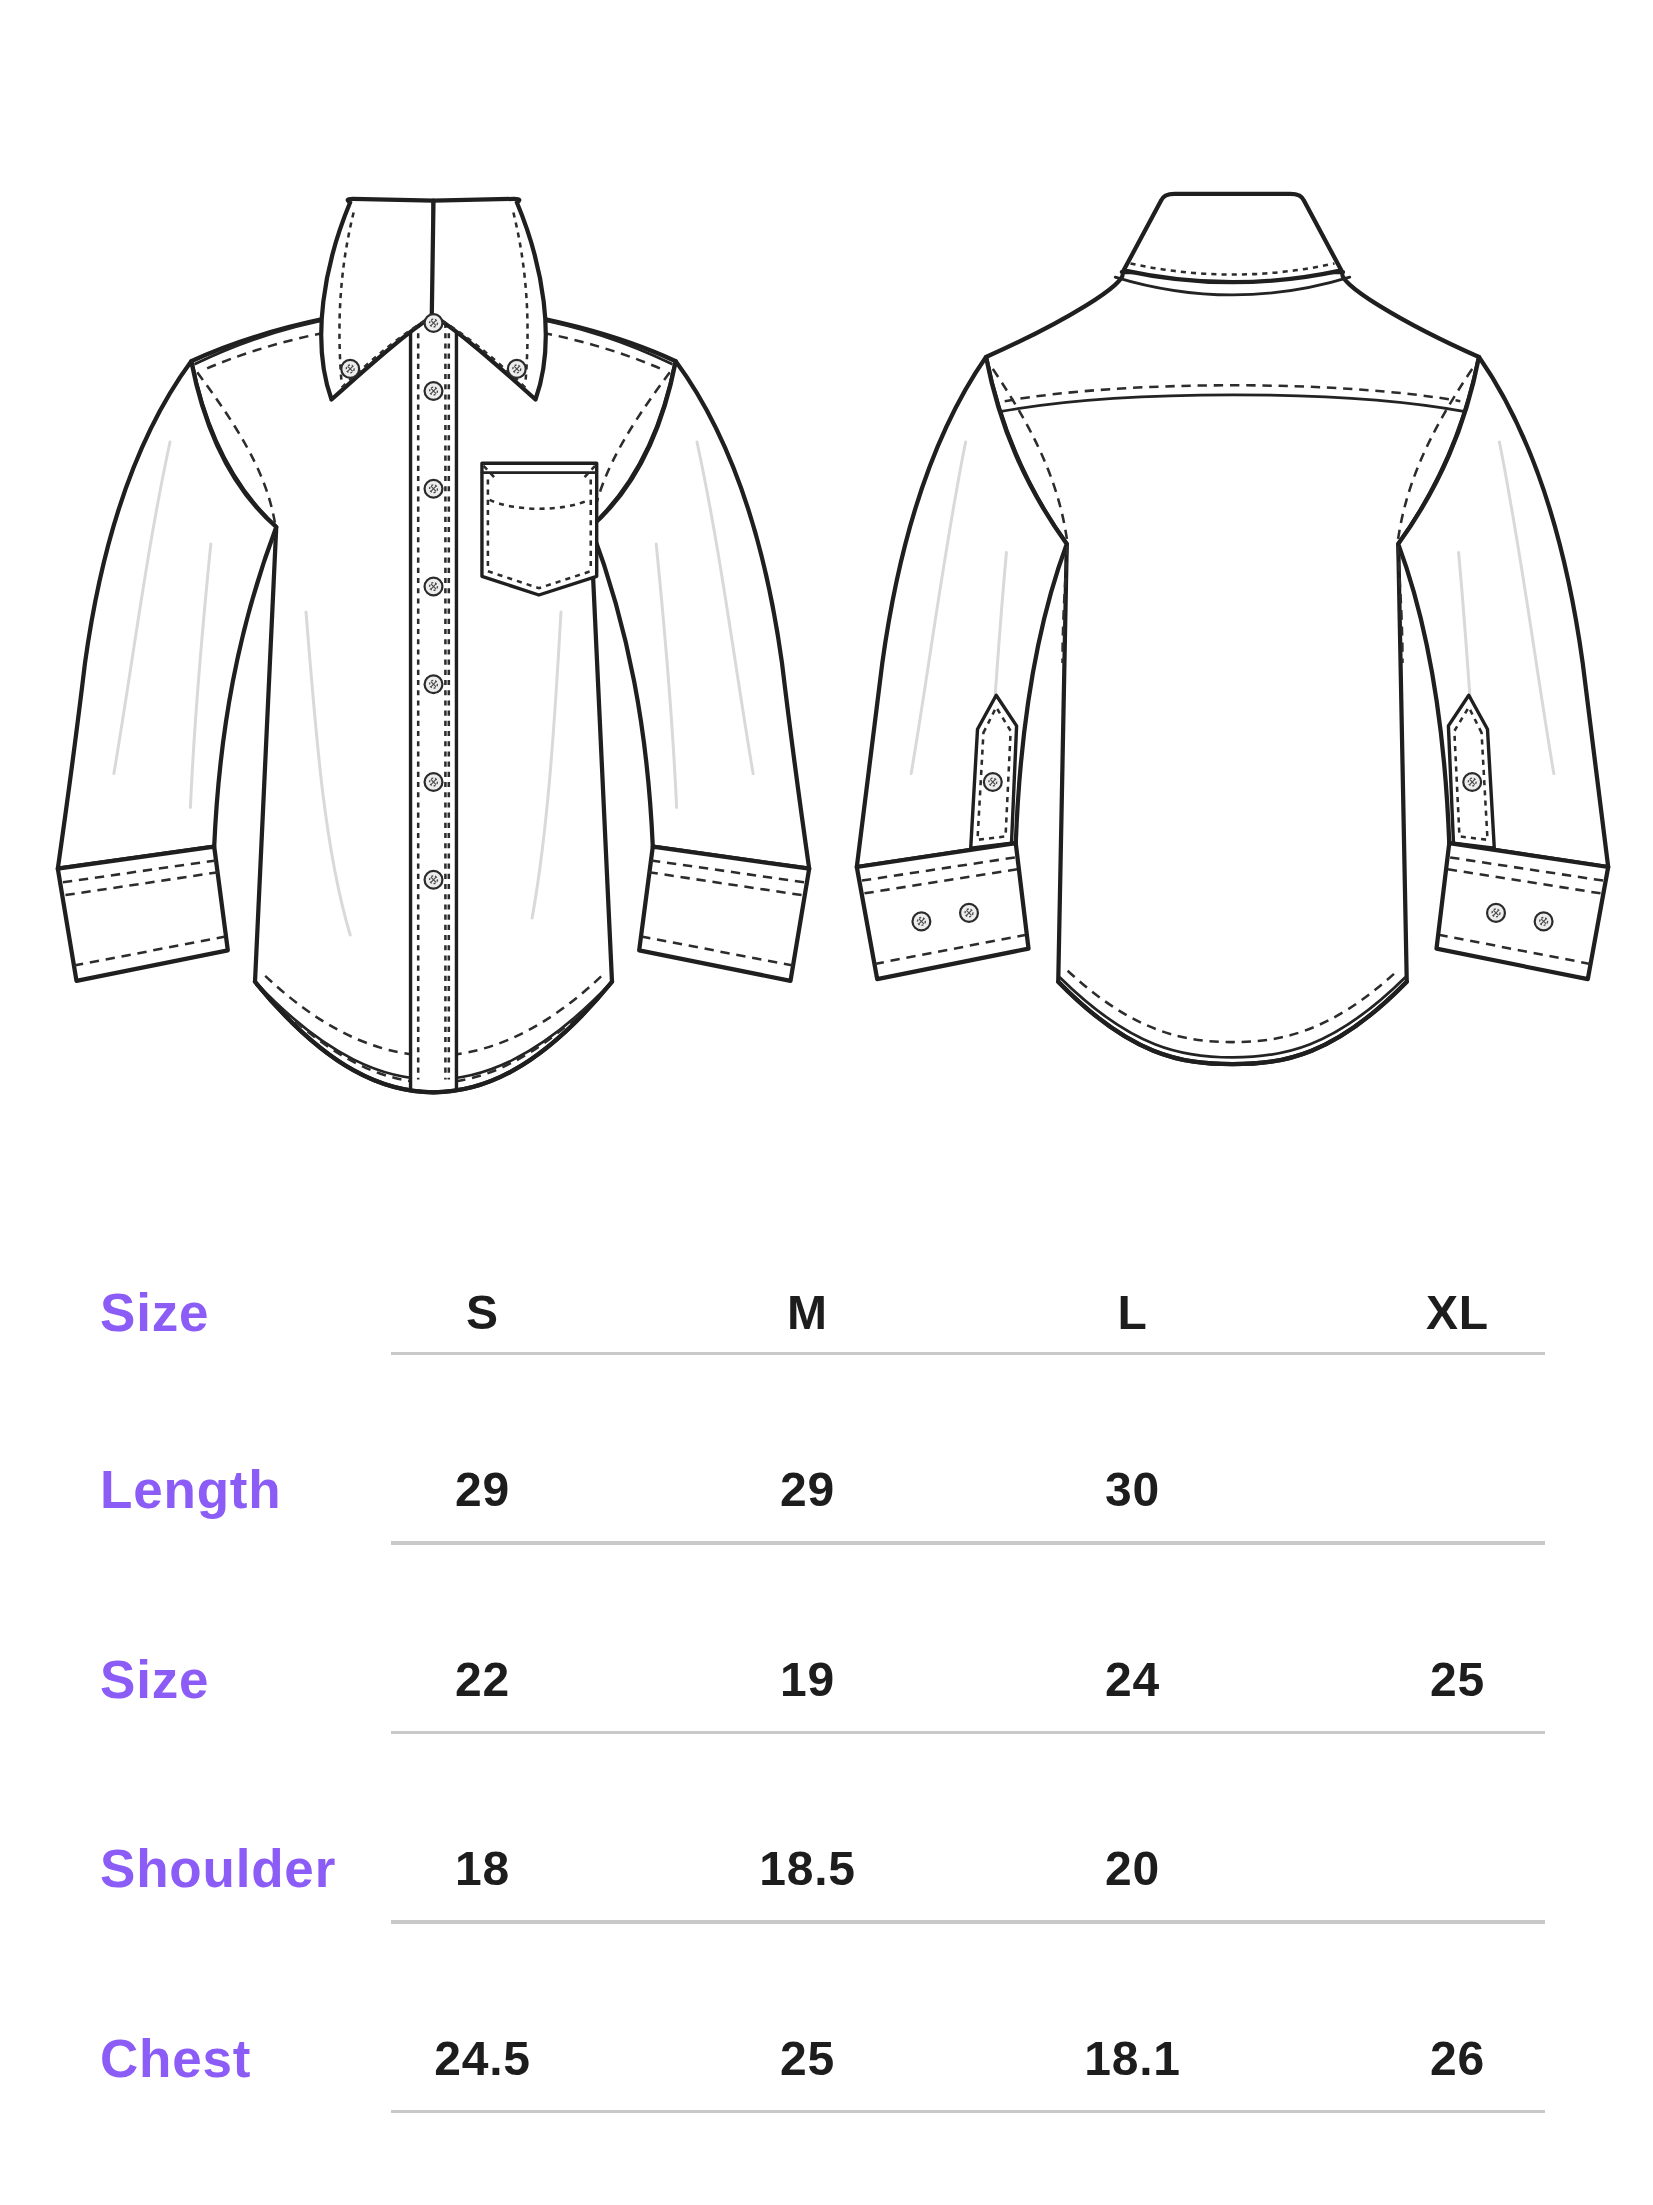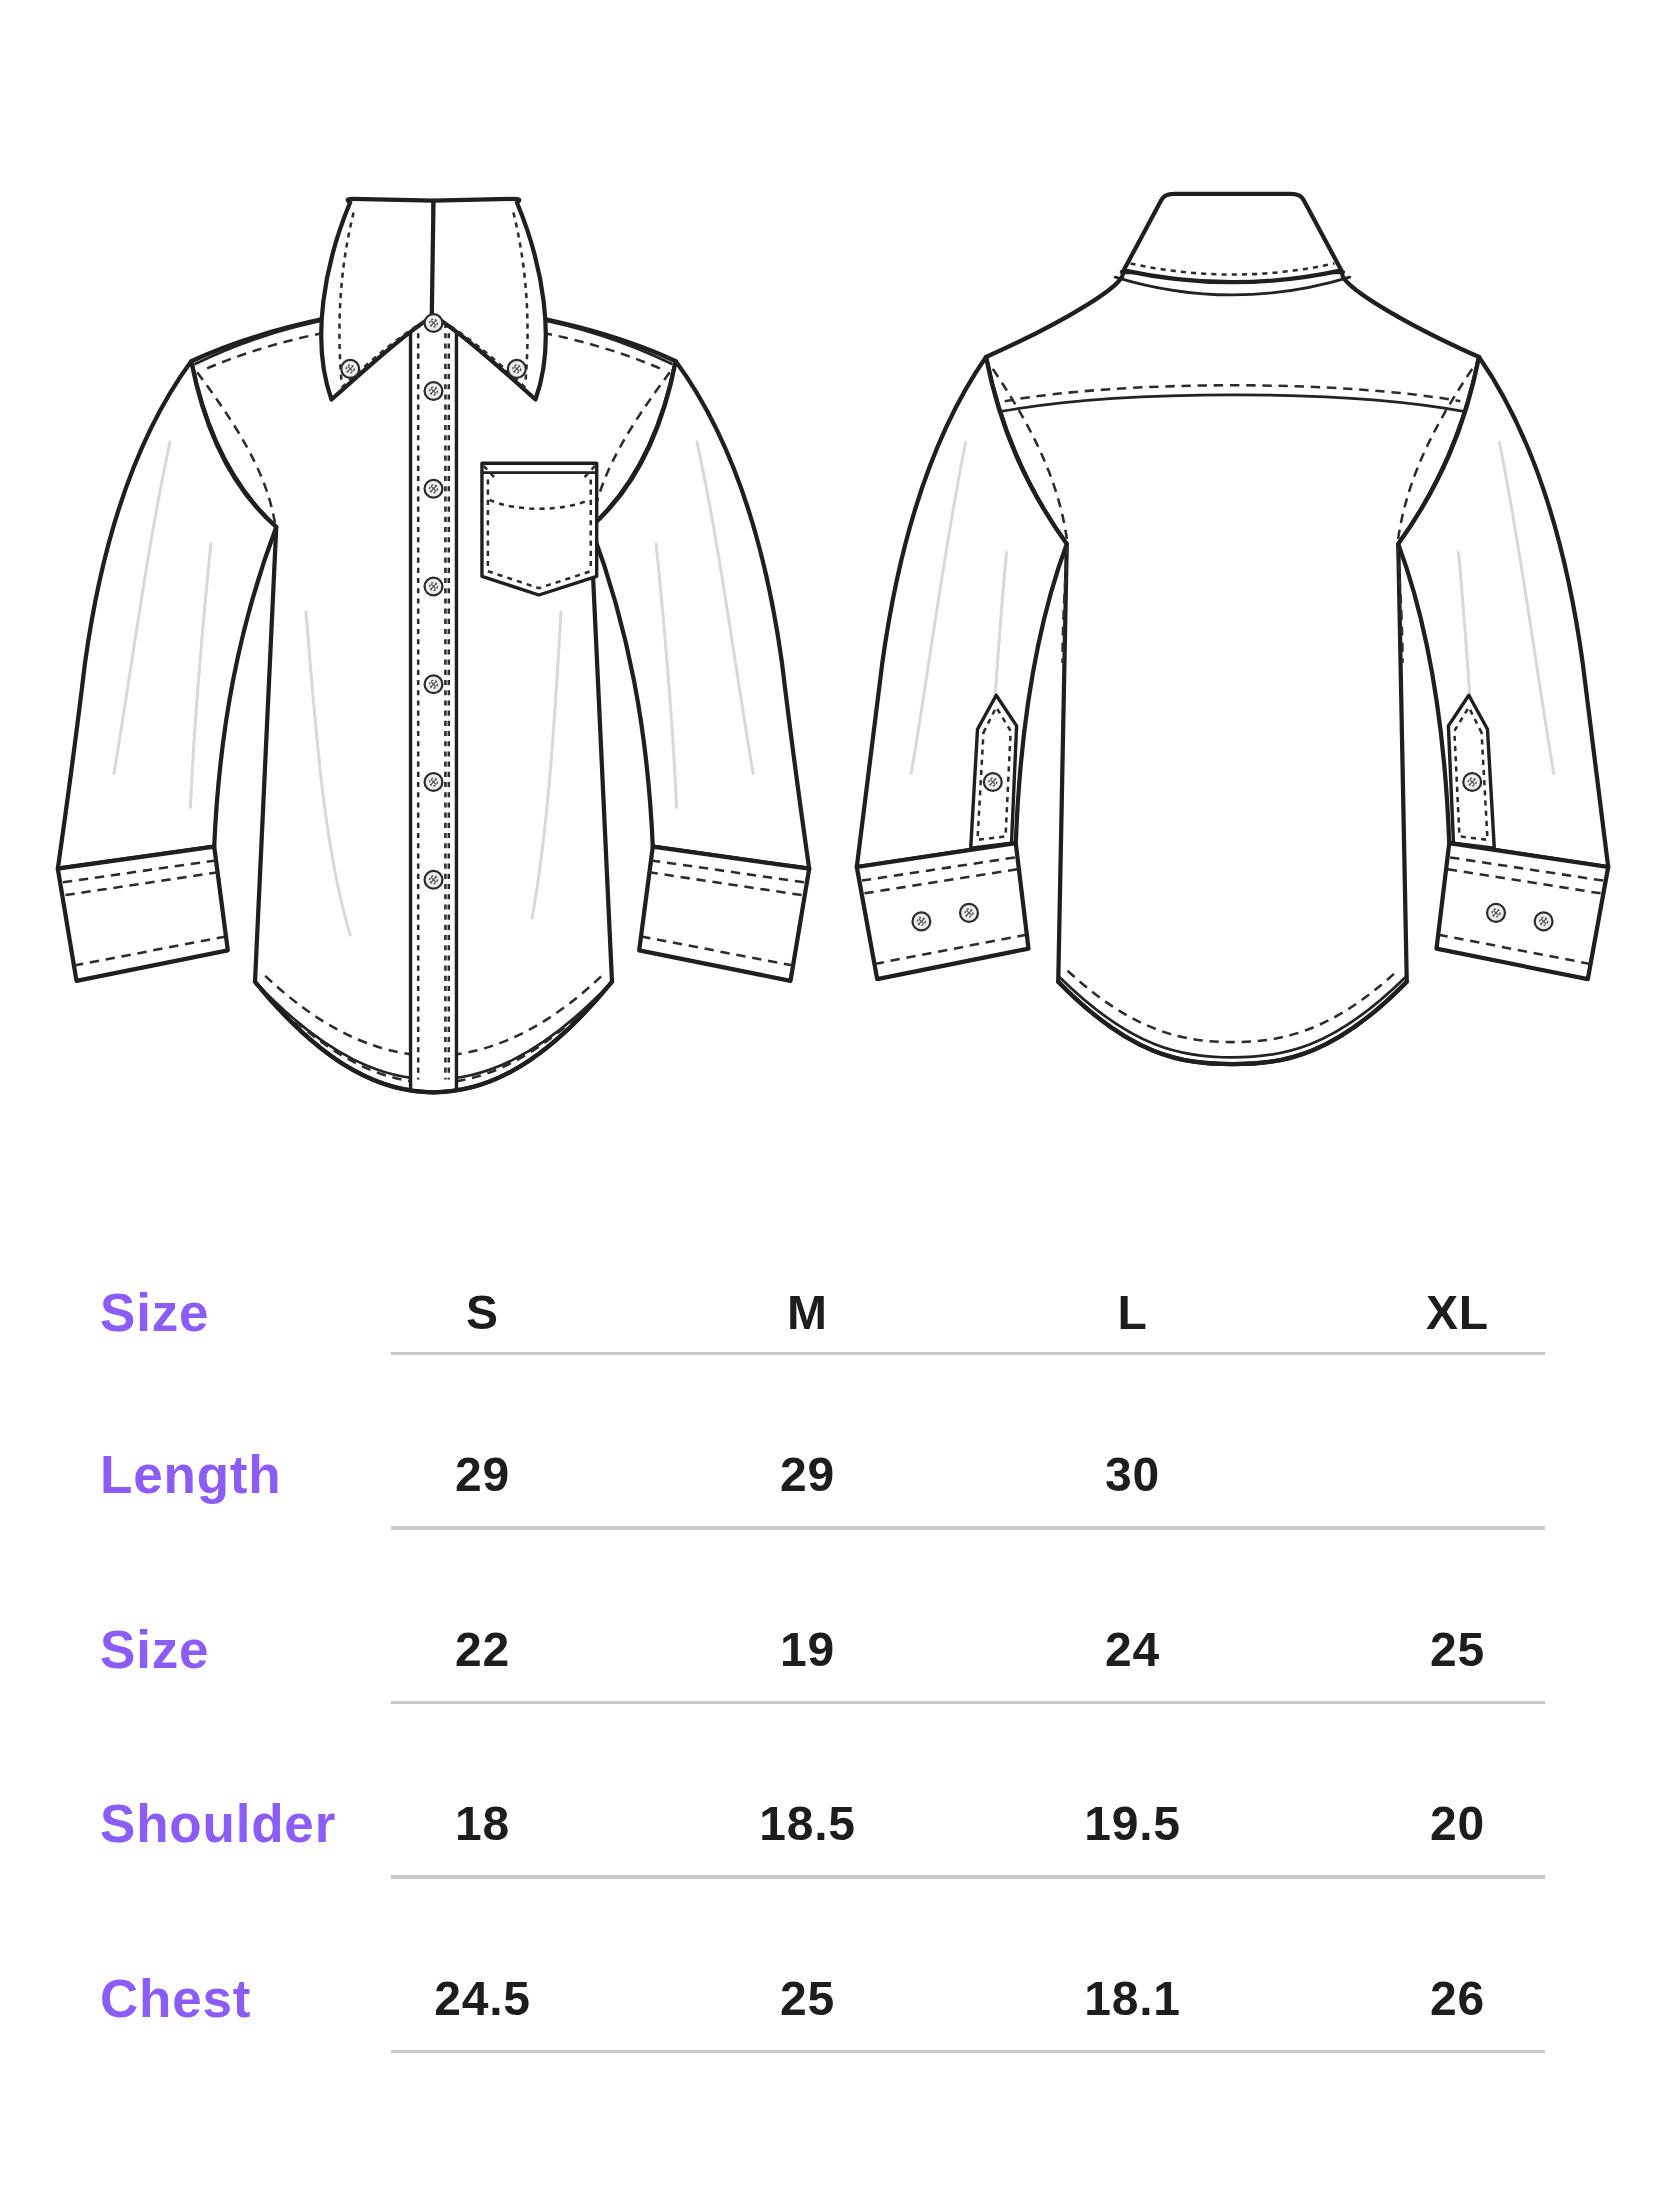--- a/index.html
+++ b/index.html
@@ -18,21 +18,21 @@
   figure.flat svg { display:block; width:100%; height:100%; }
 
   
   .size-table { position:absolute; left:100px; top:1272px; width:1519px; }
   .trow {
     display:grid;
     grid-template-columns:220px 325px 325px 325px 325px;
     align-items:center;
   }
   .trow.header { height:80px; }
-  .trow.data   { box-sizing:border-box; height:171px; padding-top:68px; }
+  .trow.data   { box-sizing:border-box; height:171px; padding-top:68px;margin-top:15px; }
   .tlabel {
     font-size:53px; font-weight:700; letter-spacing:0.8px;
     color:#8b5cf6; text-align:left;
   }
   .tval {
     font-size:48px; font-weight:700; letter-spacing:0.8px;
     color:#1d1d1d; text-align:center;
   }
   .rule { height:3.4px; background:#c9c9c9; margin-left:291px; width:1154px; }
 
@@ -295,21 +295,20 @@
       <div class="tval">19</div>
       <div class="tval">24</div>
       <div class="tval">25</div>
     </div>
     <div class="rule"></div>
 
     <div class="trow data">
       <div class="tlabel">Shoulder</div>
       <div class="tval">18</div>
       <div class="tval">18.5</div>
-      <div class="tval">19.5</div>
       <div class="tval">20</div>
     </div>
     <div class="rule"></div>
 
     <div class="trow data">
       <div class="tlabel">Chest</div>
       <div class="tval">24.5</div>
       <div class="tval">25</div>
       <div class="tval">18.1</div>
       <div class="tval">26</div>

